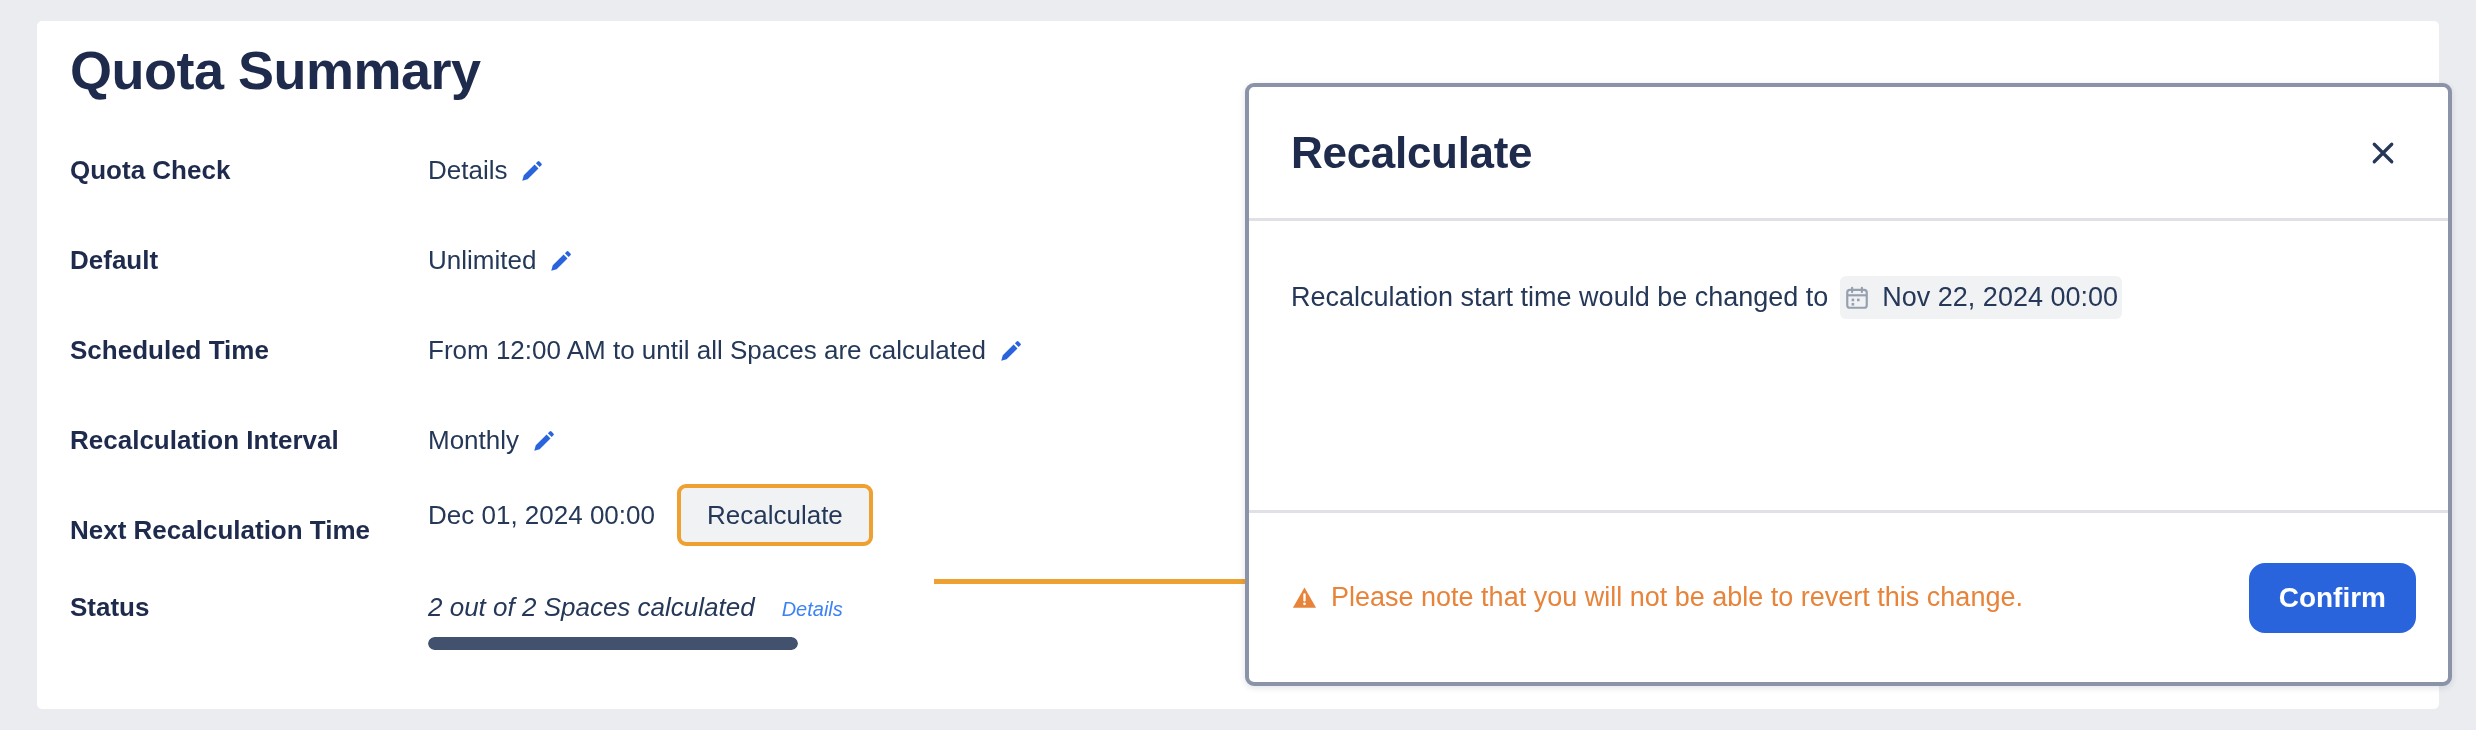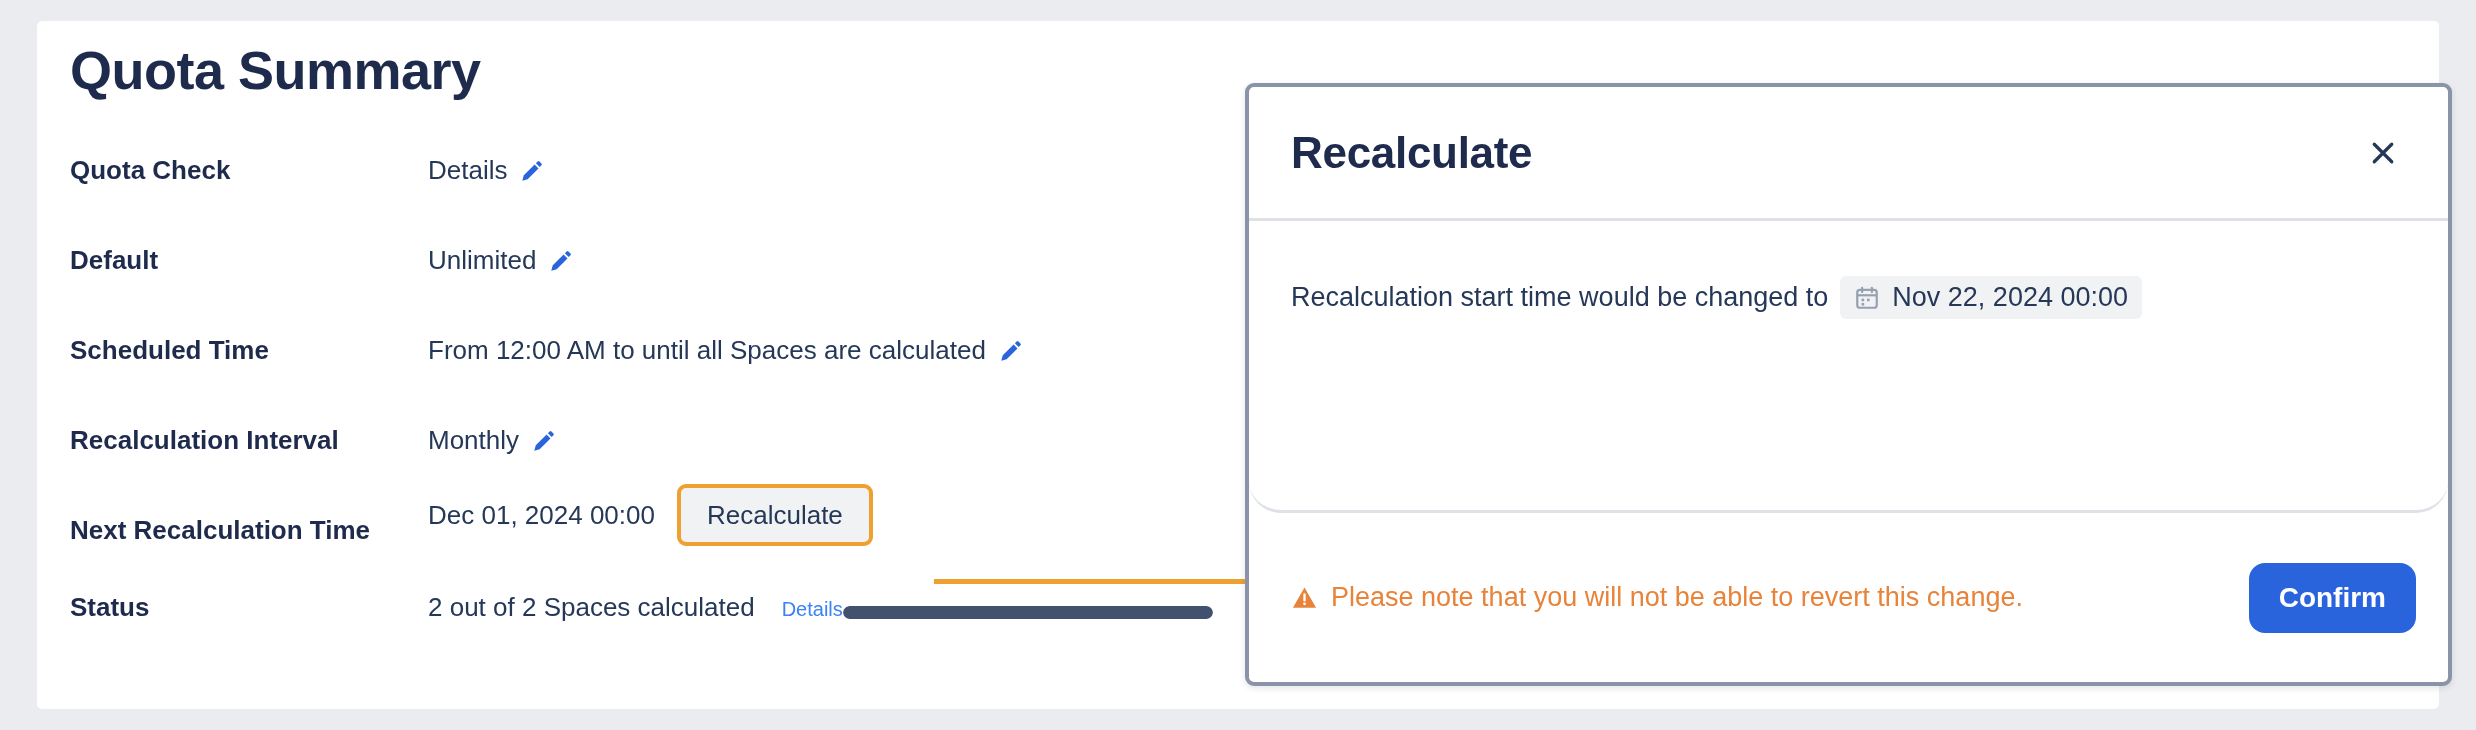--- a/index.html
+++ b/index.html
@@ -94,21 +94,21 @@
     position: absolute;
     left: 897px;
     top: 558px;
     width: 315px;
     height: 5px;
     background: #eea030;
   }
 
   
   .status-row { align-items: flex-start; height: auto; }
-  .status-col { display: flex; flex-direction: row; }
+  .status-col { display: flex; flex-direction: column; font-style: italic; }
   .status-line { display: flex; align-items: baseline; }
   .details-link {
     margin-left: 27px;
     font-size: 20px;
     color: #3b82f6;
     text-decoration: none;
     cursor: pointer;
   }
   .progress-track {
     margin-top: 14px;
@@ -160,35 +160,34 @@
     border: none;
     cursor: pointer;
     color: #253858;
   }
   .close-btn svg { display: block; }
 
   .modal-body {
     flex: 1 1 auto;
     padding: 55px 42px 0 42px;
     border-bottom: 3px solid #dfe1e6;
-    border-radius: 32px;
   }
   .body-line {
     display: flex;
     align-items: center;
     font-size: 27px;
     color: #253858;
     white-space: nowrap;
   }
   .date-chip {
     display: inline-flex;
     align-items: center;
     gap: 12px;
     margin-left: 12px;
-    padding: 6px 14px;
+    padding: 6px 4px;
     background: #f1f2f4;
     border-radius: 6px;
     font-size: 27px;
     color: #253858;
   }
   .cal-icon { width: 26px; height: 26px; flex: none; line-height: 0; }
   .cal-icon svg { display: block; }
 
   .modal-footer {
     height: 169px;

